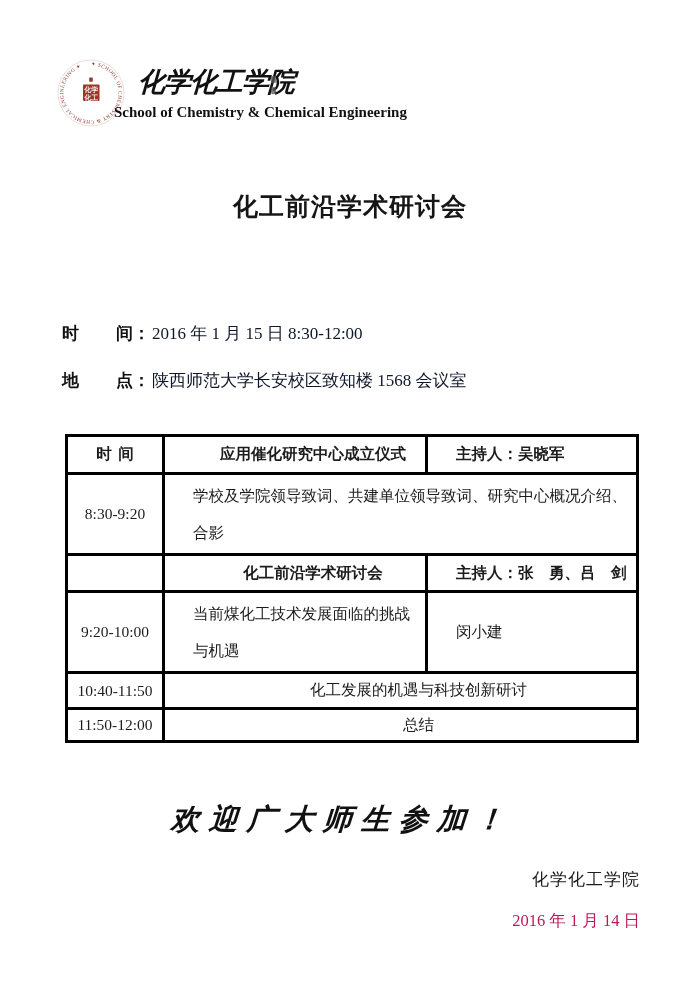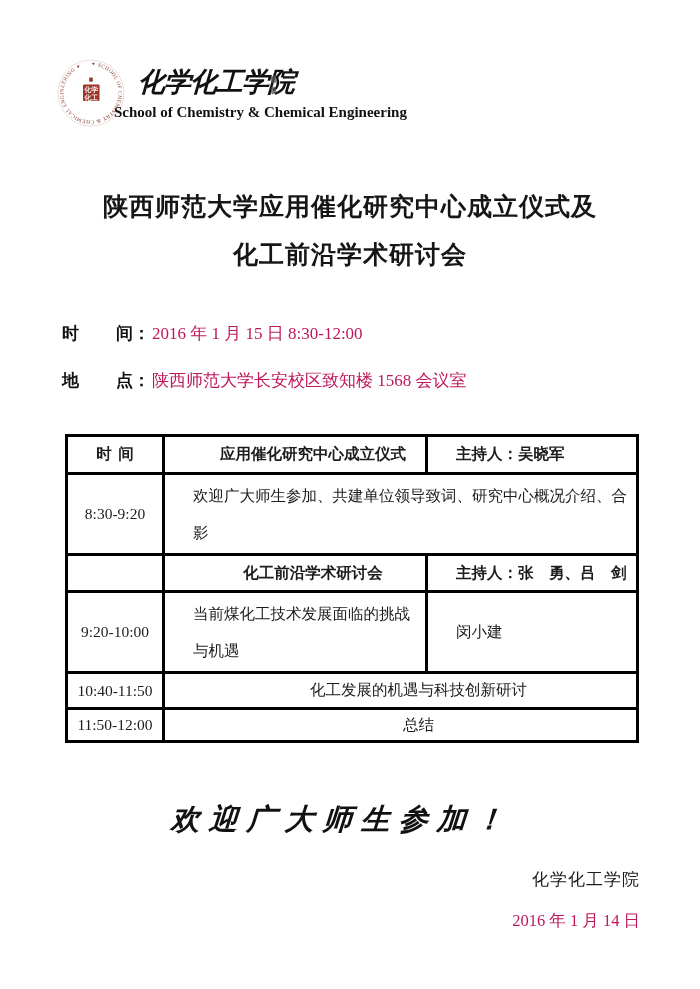--- a/index.html
+++ b/index.html
@@ -53,21 +53,21 @@
     display:inline-flex;width:71px;justify-content:space-between;
     font-family:"Liberation Sans","DejaVu Sans",sans-serif;
     font-weight:bold;color:#111;vertical-align:baseline;
   }
   .info-row .colon{
     font-family:"Liberation Sans","DejaVu Sans",sans-serif;
     font-weight:bold;color:#111;
   }
   .info-row .val{
     font-family:"Liberation Serif","DejaVu Serif",serif;
-    color:#be185d;margin-left:2px;margin-top:32px;
+    color:#0f172a;margin-left:2px;margin-top:32px;
   }
   .info-time{top:322px;}
   .info-place{top:369px;}
 
   
   .schedule{
     position:absolute;left:65px;top:434px;width:571px;
     border-collapse:collapse;table-layout:fixed;
     font-size:15.5px;color:#1c1c1c;
     font-family:"Liberation Serif","DejaVu Serif",serif;
@@ -129,21 +129,20 @@
     </svg>
     <div class="brush-title">化学化工学院</div>
     <div class="sig-mark">
         <i></i>
         <i></i>
       </div>
     <div class="logo-english">School of Chemistry &amp; Chemical Engineering</div>
   </div>
 
   <div class="doc-title">
-    <div>陕西师范大学应用催化研究中心成立仪式及</div>
     <div>化工前沿学术研讨会</div>
   </div>
 
   <div class="info-row info-time">
     <span class="lbl">
         <span>时</span>
         <span>间</span>
       </span><span class="colon">：</span><span class="val">2016 年 1 月 15 日 8:30-12:00</span>
   </div>
   <div class="info-row info-place">
@@ -160,21 +159,21 @@
         <col style="width:211px">
       </colgroup>
     <tbody>
       <tr style="height:38px;">
         <td class="c-time hdr">时 间</td>
         <td class="c-center hdr">应用催化研究中心成立仪式</td>
         <td class="c-left hdr">主持人：吴晓军</td>
       </tr>
       <tr style="height:75px;">
         <td class="c-time">8:30-9:20</td>
-        <td class="c-left wrap2" colspan="2">欢迎广大师生参加、共建单位领导致词、研究中心概况介绍、合影</td>
+        <td class="c-left wrap2" colspan="2">学校及学院领导致词、共建单位领导致词、研究中心概况介绍、合影</td>
       </tr>
       <tr style="height:37px;">
         <td class="c-time"></td>
         <td class="c-center hdr">化工前沿学术研讨会</td>
         <td class="c-left hdr">主持人：张　勇、吕　剑</td>
       </tr>
       <tr style="height:74px;">
         <td class="c-time">9:20-10:00</td>
         <td class="c-left wrap2">当前煤化工技术发展面临的挑战与机遇</td>
         <td class="c-left">闵小建</td>

